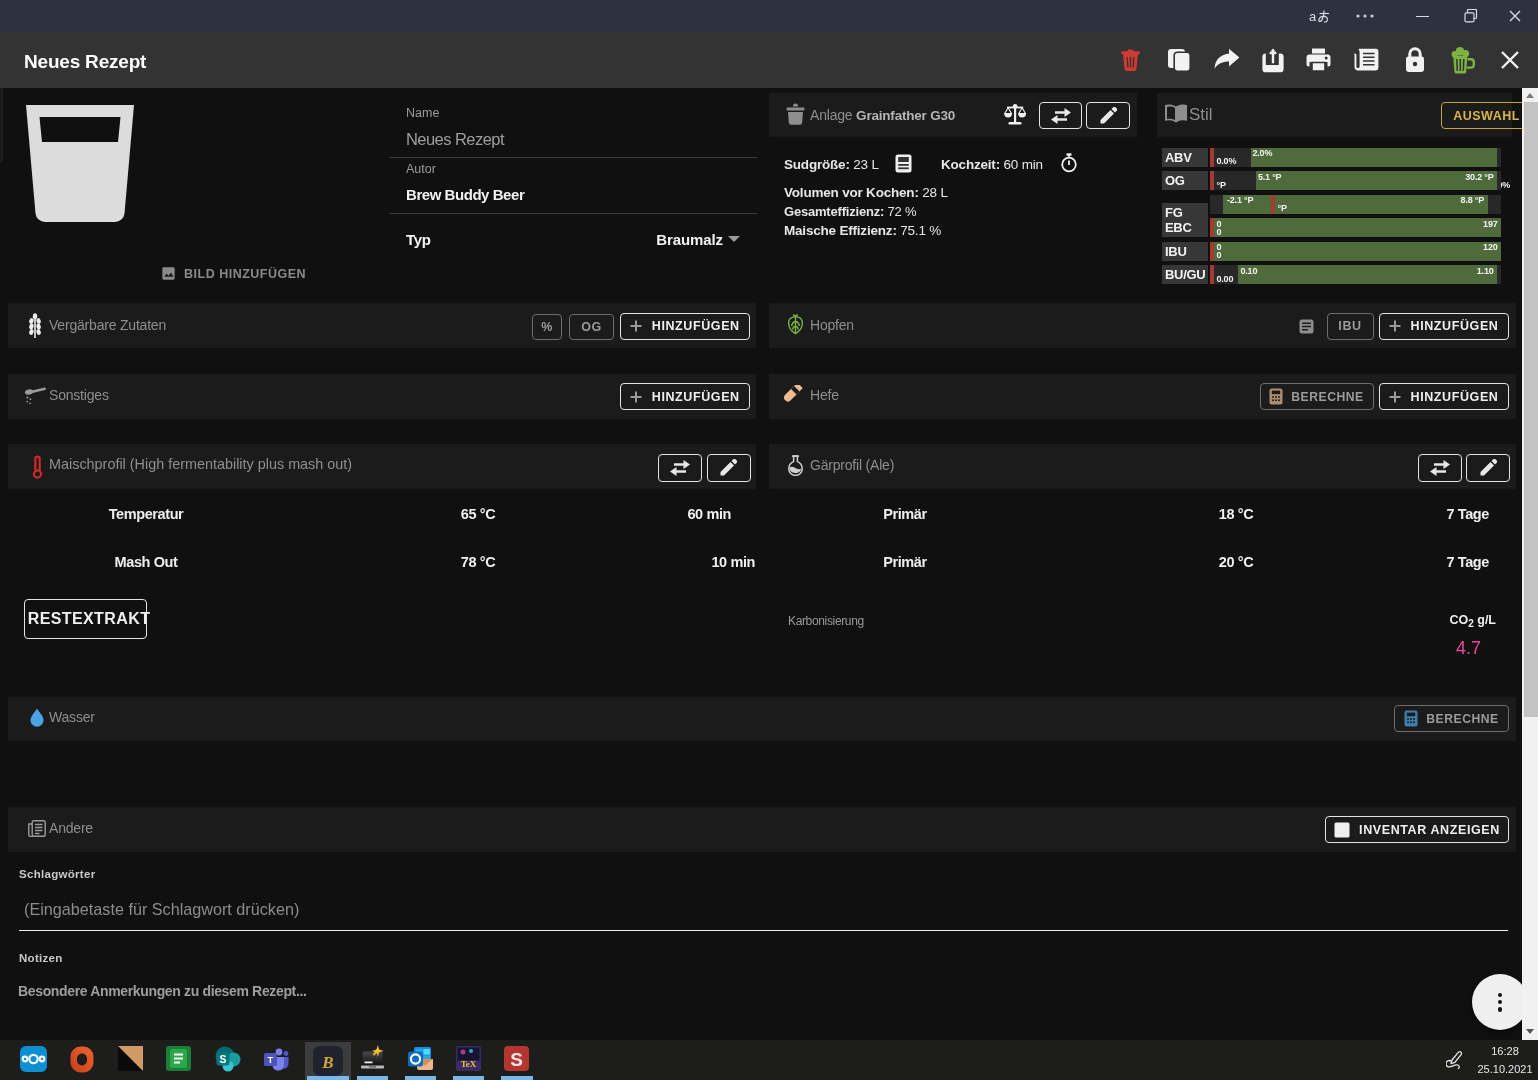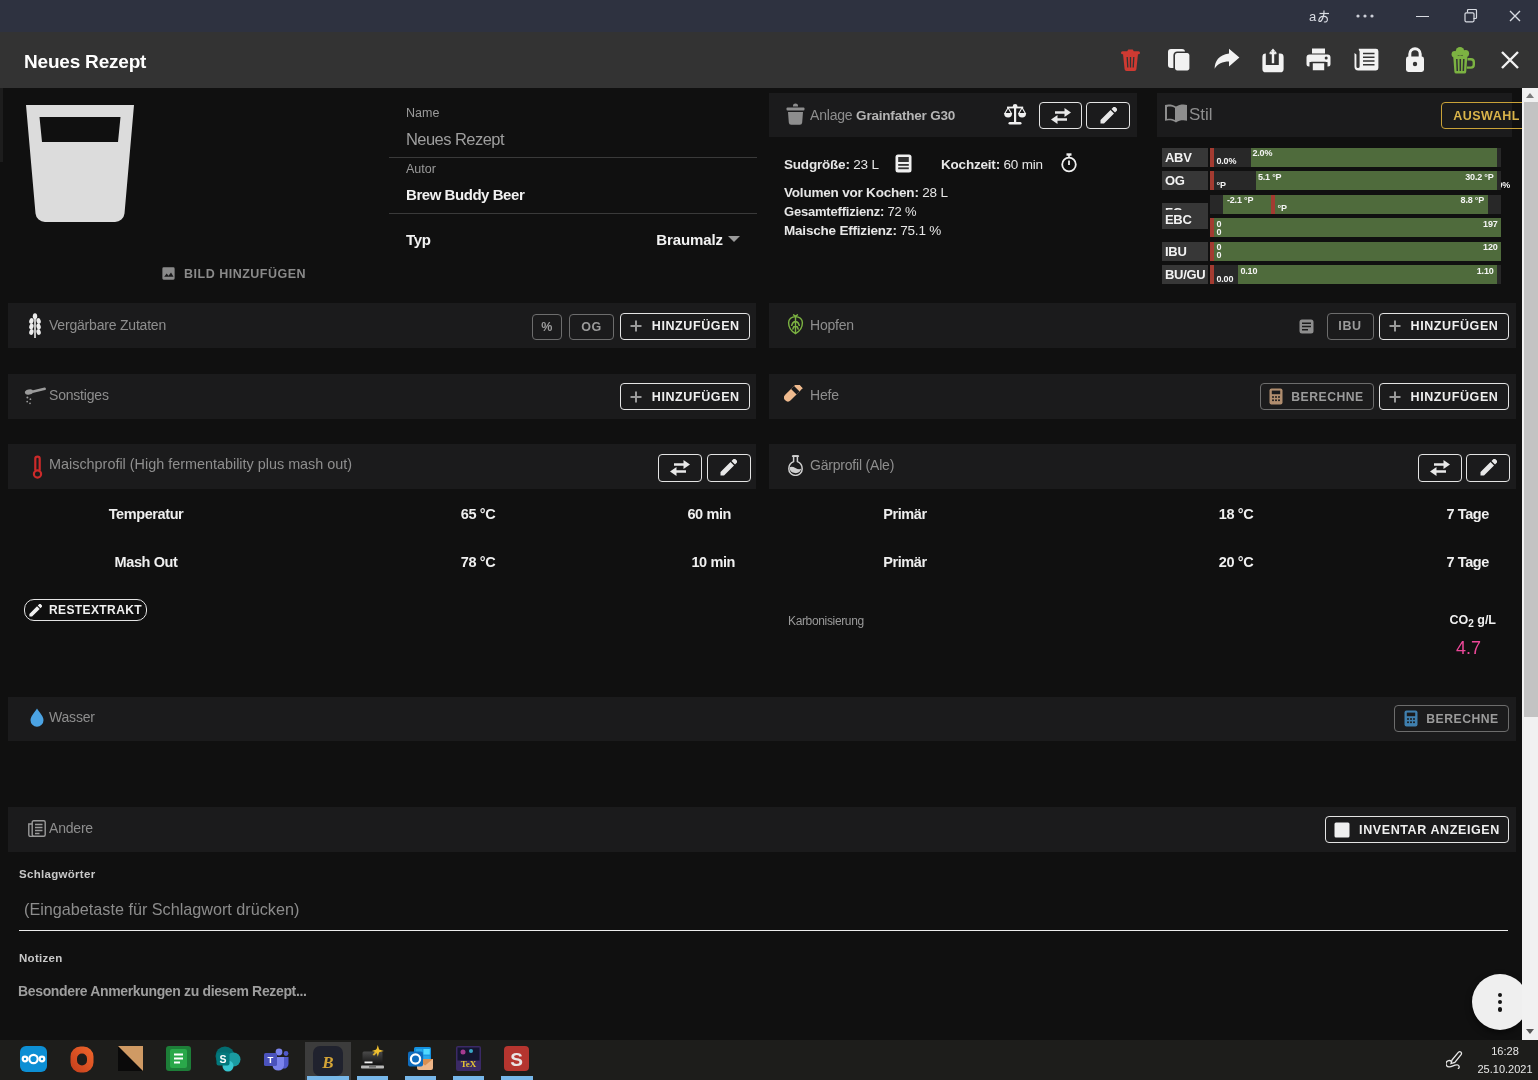--- a/index.html
+++ b/index.html
@@ -220,21 +220,21 @@
   <div class="bt" style="top:180.5px;left:1216.5px;">°P</div>
 
   <div class="blbl" style="top:203px;">FG</div>
   <div class="bbg" style="top:194.5px;"></div>
   <div class="bgr" style="top:194.5px;left:1223px;width:265px;"></div>
   <div class="bred" style="top:194.5px;left:1271px;"></div>
   <div class="bt" style="top:196px;left:1227px;">-2.1 °P</div>
   <div class="bt" style="top:196px;right:54px;">8.8 °P</div>
   <div class="bt" style="top:204px;left:1277.5px;">°P</div>
 
-  <div class="blbl" style="top:210px;">EBC</div>
+  <div class="blbl" style="top:218px;">EBC</div>
   <div class="bbg" style="top:218px;"></div>
   <div class="bgr" style="top:218px;left:1214px;width:287px;"></div>
   <div class="bred" style="top:218px;left:1210px;"></div>
   <div class="bt" style="top:219.5px;left:1216.5px;">0</div>
   <div class="bt" style="top:219.5px;right:40.5px;">197</div>
   <div class="bt" style="top:227.5px;left:1216.5px;">0</div>
 
   <div class="blbl" style="top:241.5px;">IBU</div>
   <div class="bbg" style="top:241.5px;"></div>
   <div class="bgr" style="top:241.5px;left:1214px;width:287px;"></div>
@@ -379,30 +379,30 @@
     <svg width="17" height="17" viewBox="0 0 17 17" fill="#e8e8e8">
       <path d="M0.5 13 L10.5 3 14 6.5 4 16.5 H0.5 Z M11.5 2 L13.5 0 a1.2 1.2 0 0 1 1.7 0 l1.8 1.8 a1.2 1.2 0 0 1 0 1.7 L15 5.5 Z"></path>
     </svg>
   </div>
 
   <div class="tbl" style="left:26px;top:506px;width:240px;text-align:center;">Temperatur</div>
   <div class="tbl" style="left:398px;top:506px;width:160px;text-align:center;">65 °C</div>
   <div class="tbl" style="left:531px;top:506px;width:200px;text-align:right;">60 min</div>
   <div class="tbl" style="left:26px;top:554px;width:240px;text-align:center;">Mash Out</div>
   <div class="tbl" style="left:398px;top:554px;width:160px;text-align:center;">78 °C</div>
-  <div class="tbl" style="left:535px;top:554px;width:200px;text-align:right;">10 min</div>
+  <div class="tbl" style="left:555px;top:554px;width:200px;text-align:right;">10 min</div>
 
   <div class="tbl" style="left:785px;top:506px;width:240px;text-align:center;">Primär</div>
   <div class="tbl" style="left:1156px;top:506px;width:160px;text-align:center;">18 °C</div>
   <div class="tbl" style="left:1289px;top:506px;width:200px;text-align:right;">7 Tage</div>
   <div class="tbl" style="left:785px;top:554px;width:240px;text-align:center;">Primär</div>
   <div class="tbl" style="left:1156px;top:554px;width:160px;text-align:center;">20 °C</div>
   <div class="tbl" style="left:1289px;top:554px;width:200px;text-align:right;">7 Tage</div>
 
-  <div class="btn" style="left:24px;top:599px;width:123px;height:22px;font-size:12px;letter-spacing:0.4px;border-radius:10px;">
+  <div class="btn" style="left:24px;top:599px;width:123px;height:40px;font-size:16px;letter-spacing:0.4px;">
     <svg width="13" height="13" viewBox="0 0 17 17" fill="#f0f0f0" style="margin-right:7px;">
       <path d="M0.5 13 L10.5 3 14 6.5 4 16.5 H0.5 Z M11.5 2 L13.5 0 a1.2 1.2 0 0 1 1.7 0 l1.8 1.8 a1.2 1.2 0 0 1 0 1.7 L15 5.5 Z"></path>
     </svg>RESTEXTRAKT
   </div>
 
   <div class="abs" style="left:788px;top:614px;color:#9a9a9a;font-size:12px;letter-spacing:-0.35px;">Karbonisierung</div>
   <div class="abs" style="left:1296px;top:613px;width:200px;text-align:right;color:#f0f0f0;font-size:12.5px;font-weight:bold;">CO<span style="font-size:10px;vertical-align:-3px;">2</span> g/L</div>
   <div class="abs" style="left:1281px;top:638px;width:200px;text-align:right;color:#ec4899;font-size:18px;">4.7</div>
 
   <div class="strip" style="left:8px;top:696.5px;width:1508px;height:44.5px;"></div>

